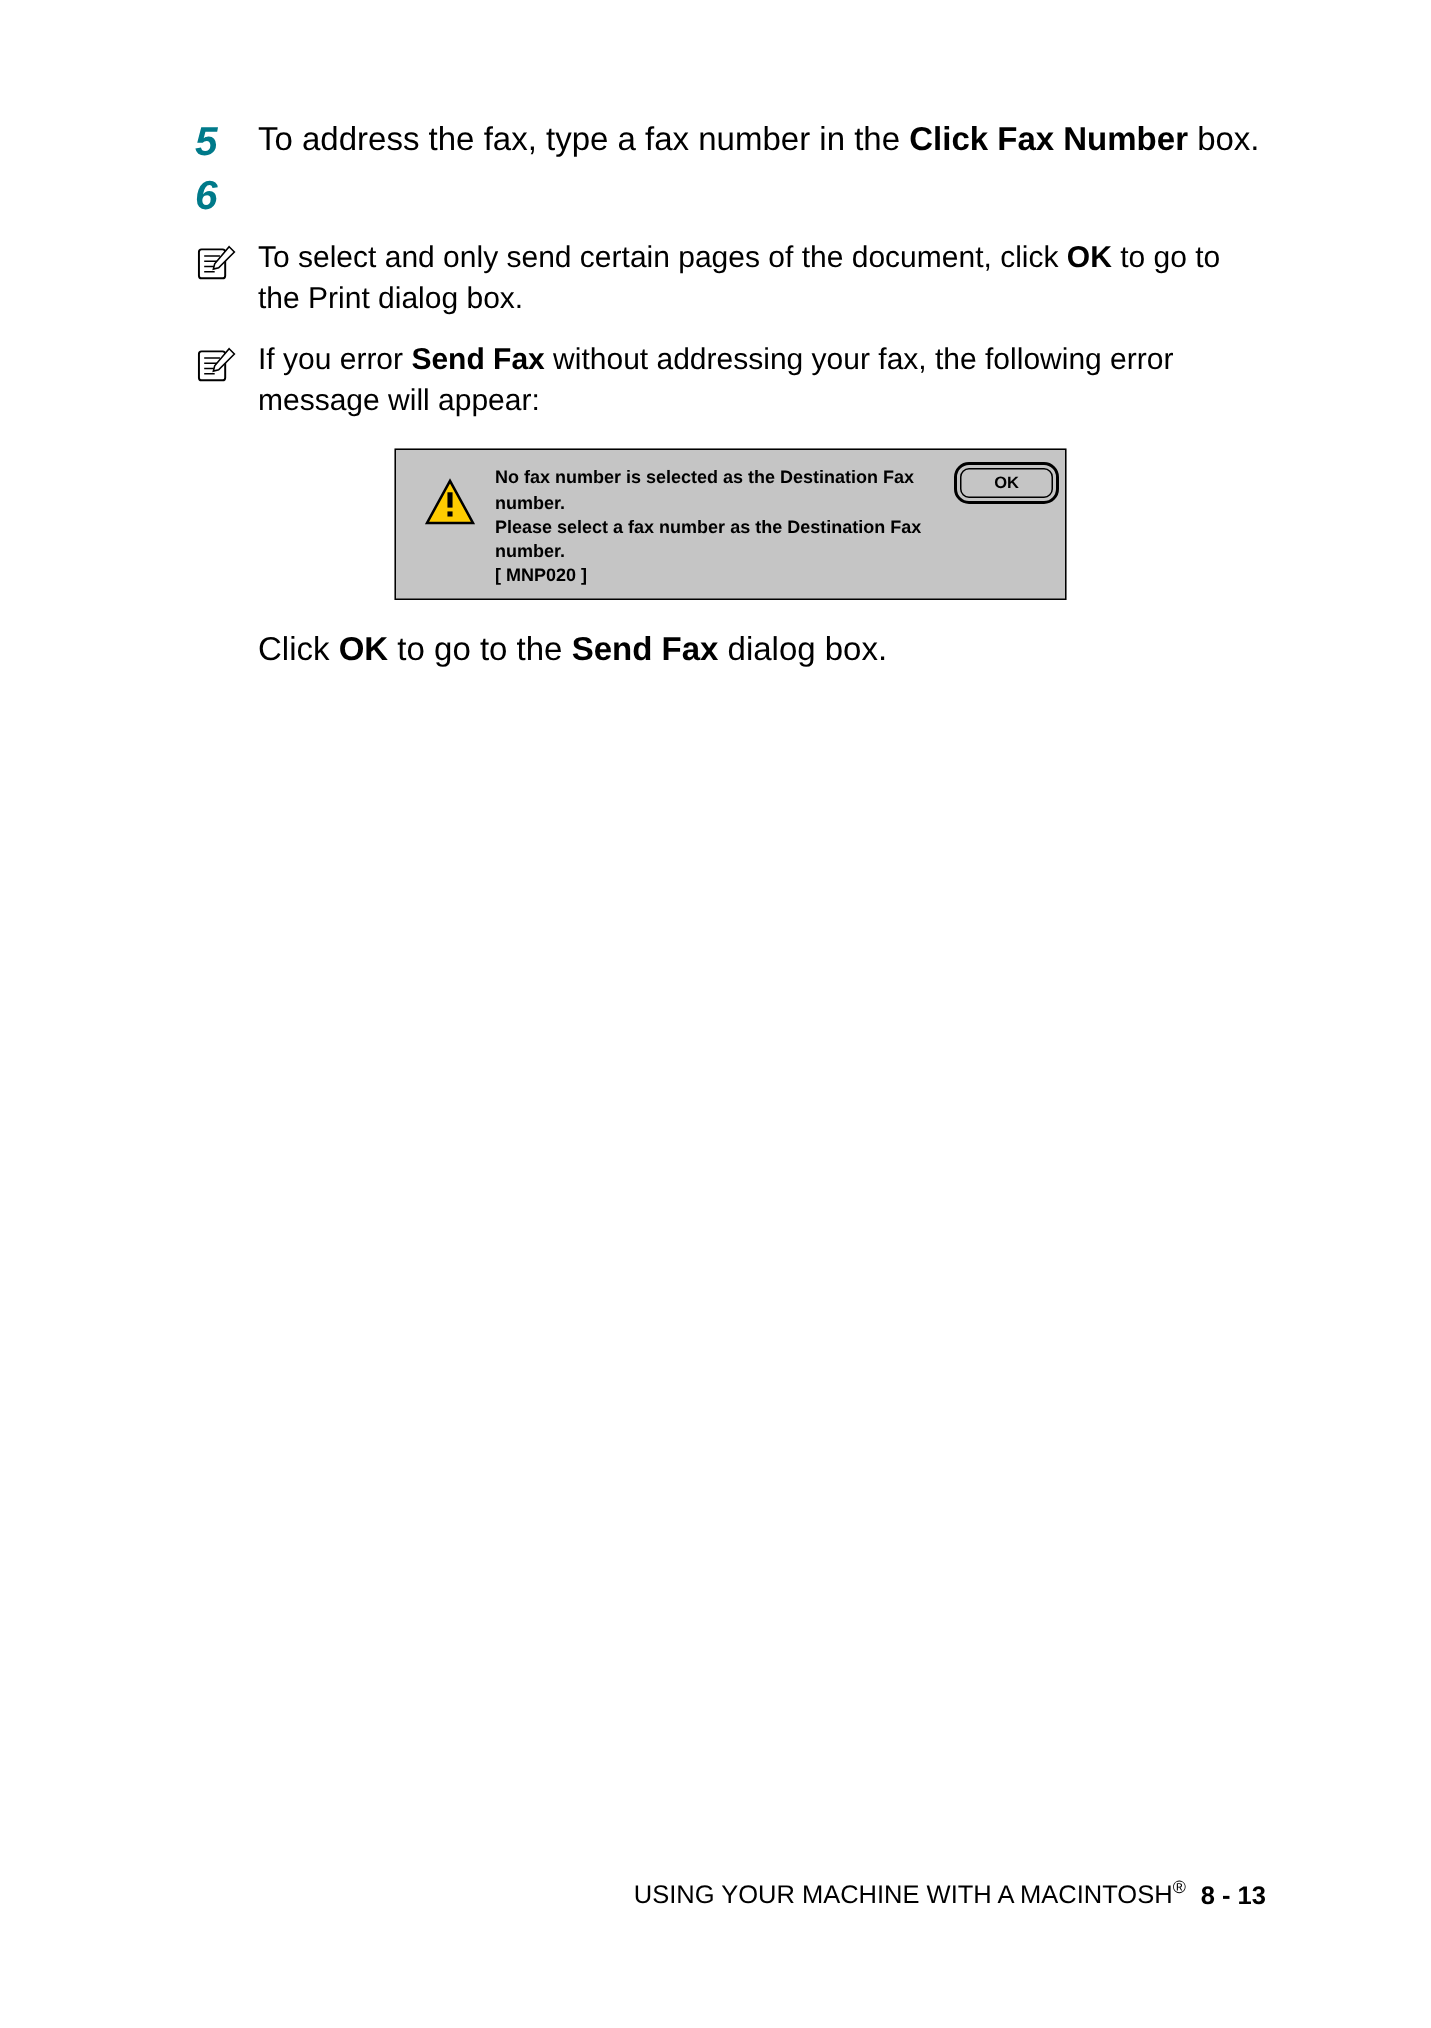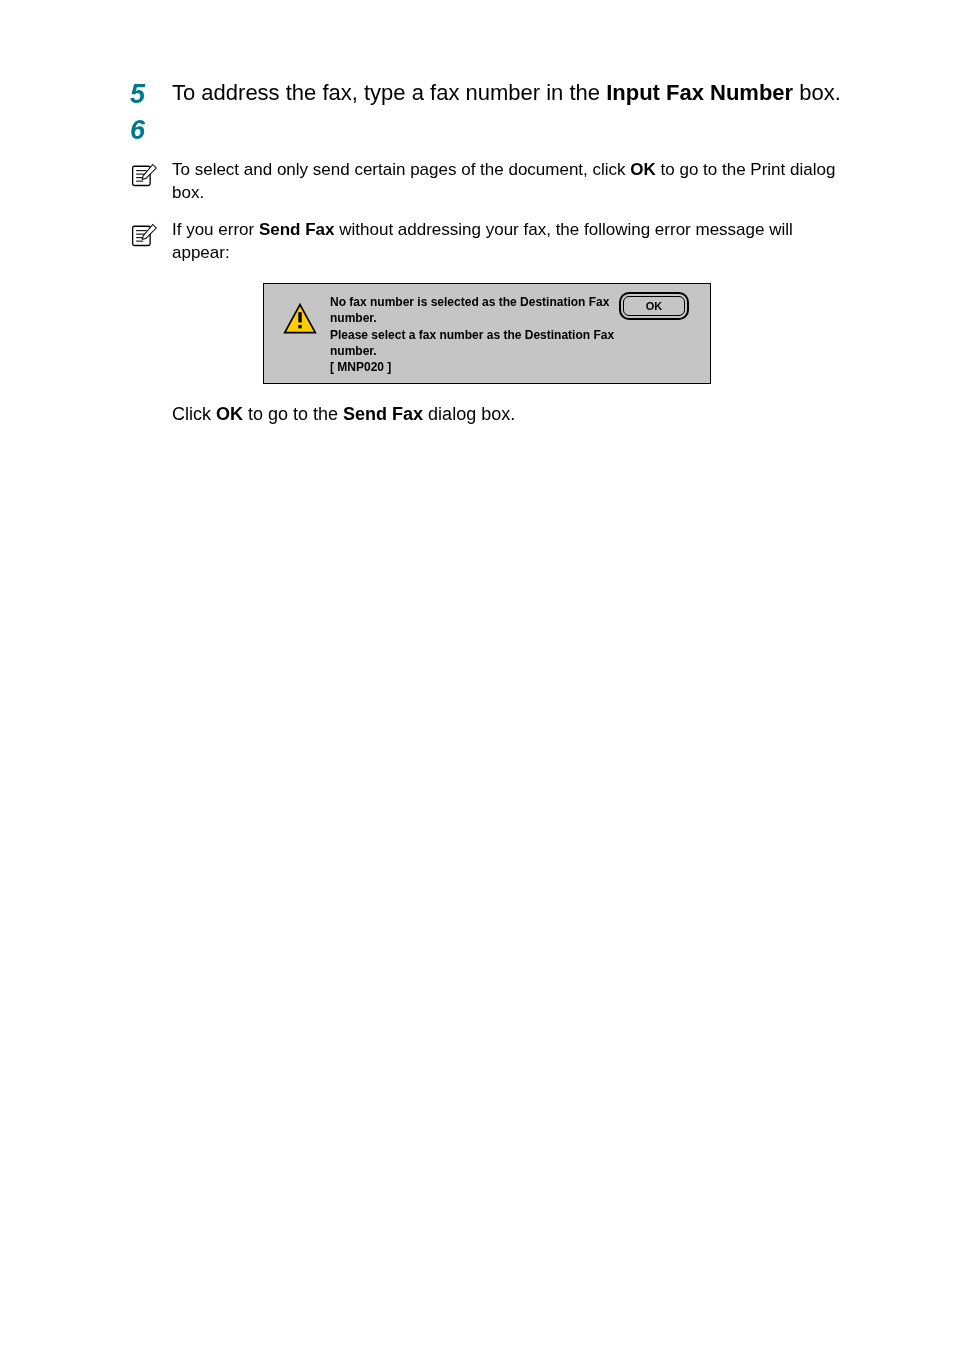--- a/index.html
+++ b/index.html
@@ -45,36 +45,36 @@
     align-items: flex-start;
     margin-top: 14px;
     margin-bottom: 10px;
   }
   .note-icon {
     width: 42px;
     flex-shrink: 0;
     padding-top: 2px;
   }
   .note-text {
-    font-size: 17px;
+    font-size: 20px;
     line-height: 1.35;
     flex: 1;
   }
   strong { font-weight: bold; }
 
   .dialog-wrap {
     display: flex;
     justify-content: center;
     margin: 18px 0 18px 0;
   }
   .dialog {
     width: 448px;
     border: 1px solid #000;
     background: #c5c5c5;
-    padding: 10px 17px 8px 12px;
+    padding: 10px 0 8px 12px;
     box-sizing: border-box;
     display: flex;
     align-items: flex-start;
   }
   .dialog-icon-col {
     width: 48px;
     display: flex;
     align-items: center;
     justify-content: center;
     padding-top: 8px;
@@ -105,21 +105,21 @@
     font-size: 11px;
     font-weight: bold;
     display: flex;
     align-items: center;
     justify-content: center;
     cursor: default;
     box-sizing: border-box;
   }
 
   .after-dialog {
-    font-size: 18px;
+    font-size: 22px;
     line-height: 1.35;
     margin-left: 42px;
     margin-top: 10px;
   }
 
   .footer {
     position: absolute;
     bottom: 78px;
     right: 110px;
     font-size: 17px;
@@ -140,21 +140,21 @@
   }
 </style>
 </head>
 <body>
 
 <div class="page">
 
   <div class="step">
     <div class="step-num">5</div>
     <div class="step-text">
-      <span>To address the fax, type a fax number in the </span><strong>Input Fax Number</strong><span> box.</span>
+      <span>To address the fax, type a fax number in the </span><strong>Click Fax Number</strong><span> box.</span>
     </div>
   </div>
 
   <div class="step">
     <div class="step-num">6</div>
   </div>
 
   <div class="note-row">
     <div class="note-icon">
       <svg class="note-svg-icon" viewBox="0 0 32 32">
@@ -202,14 +202,17 @@
       <div class="dialog-btn-col">
         <div class="dialog-ok">OK</div>
       </div>
     </div>
   </div>
 
   <div class="after-dialog">
     <span>Click </span><strong>OK</strong><span> to go to the </span><strong>Send Fax</strong><span> dialog box.</span>
   </div>
 
+  <div class="footer">
+    <span>USING YOUR MACHINE WITH A MACINTOSH</span><sup>®</sup><span class="pageno">8 - 13</span>
+  </div>
 
 </div>
 
 </body></html>

